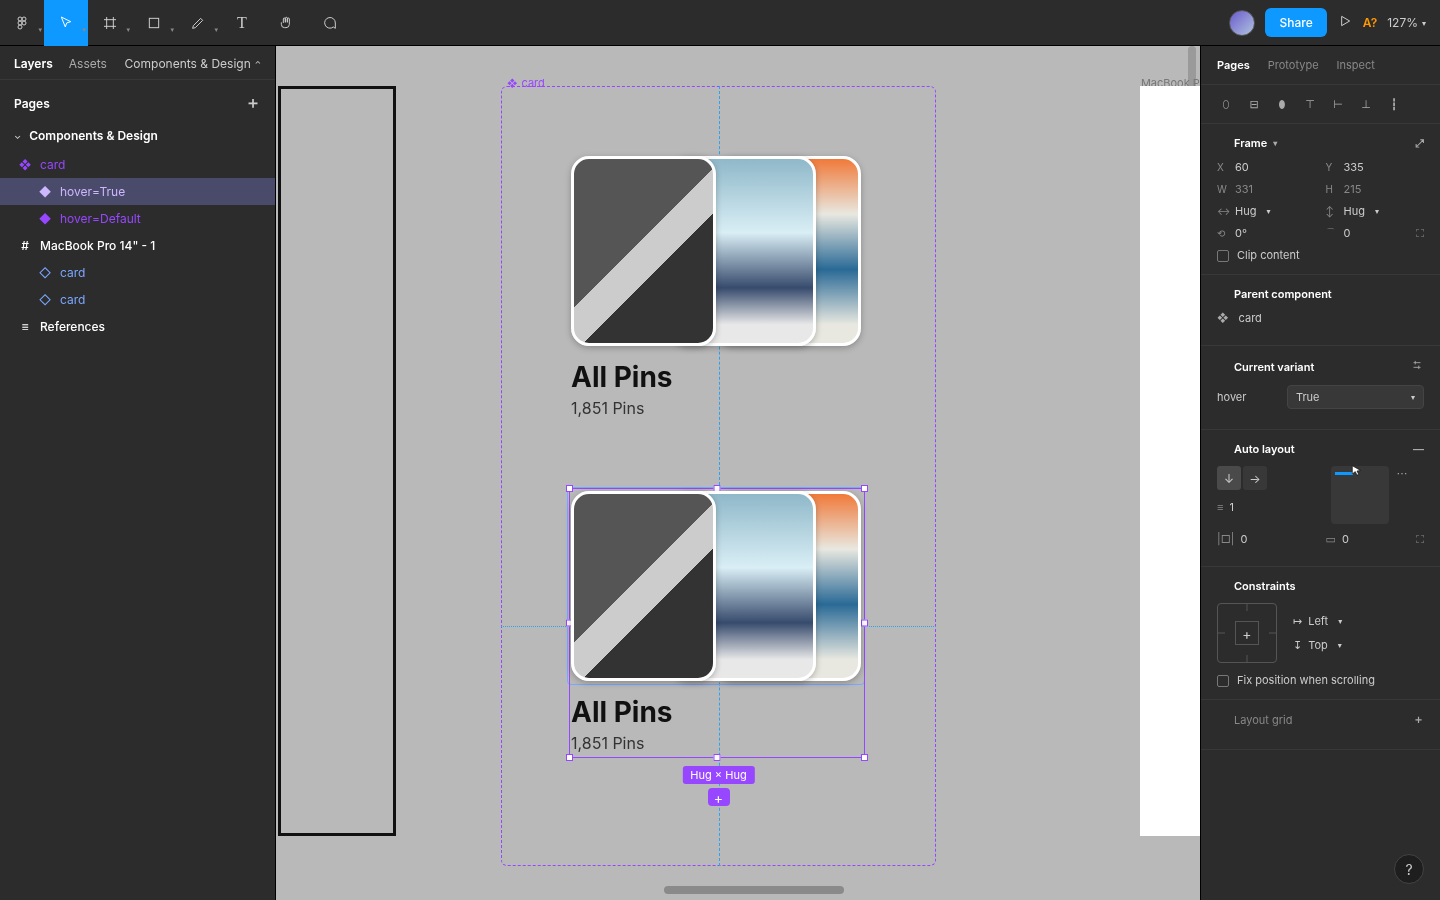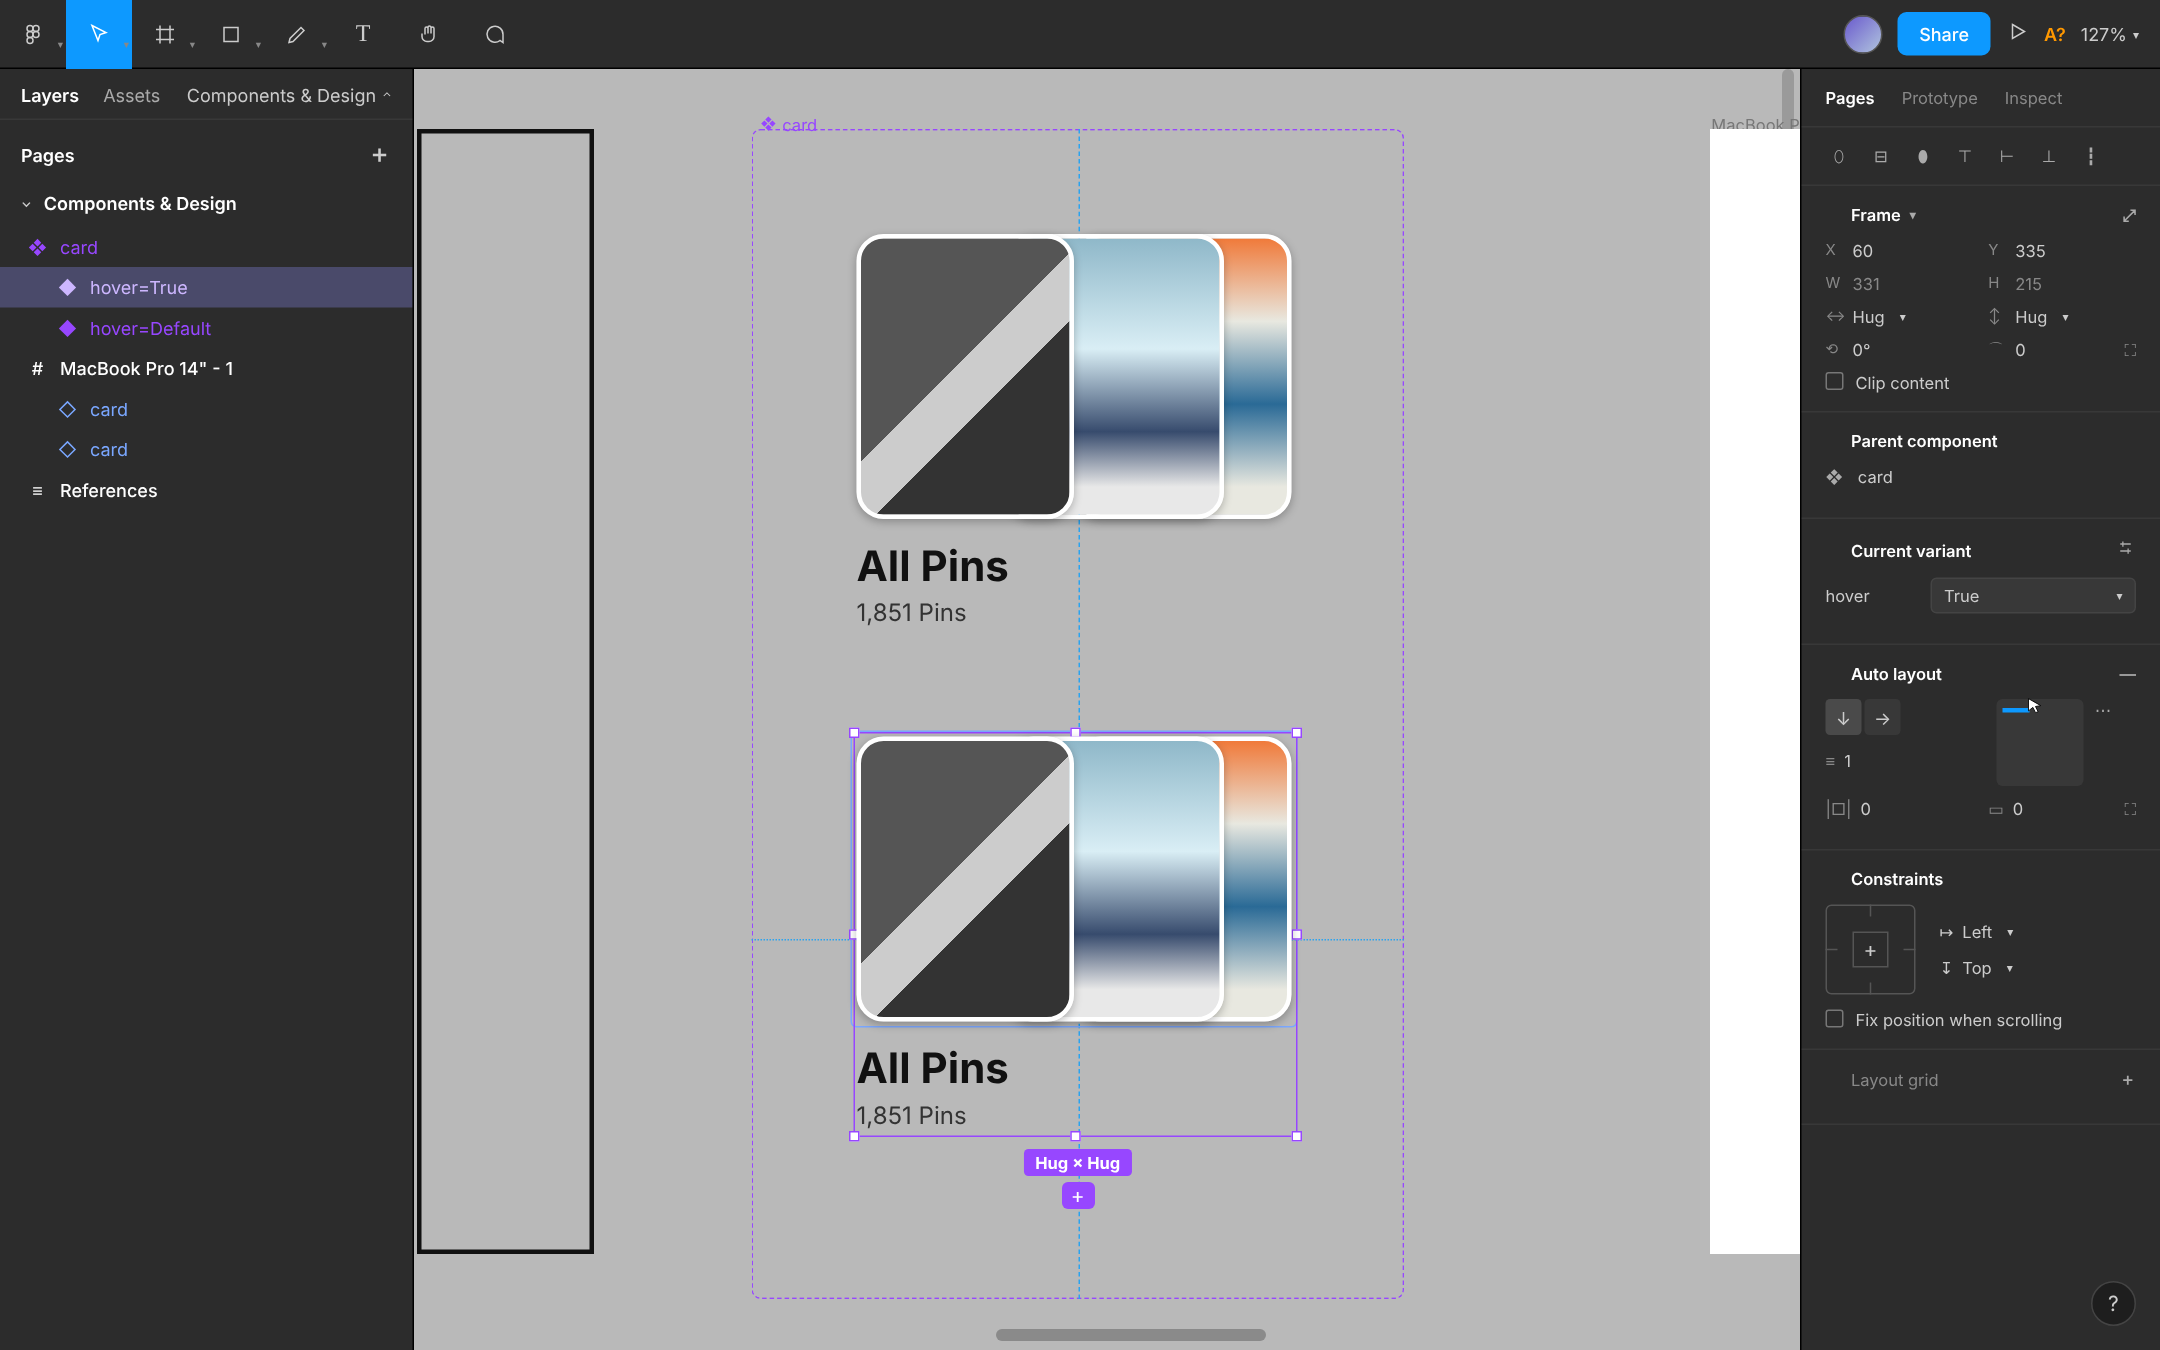--- a/index.html
+++ b/index.html
@@ -72,21 +72,21 @@
   .rp-align span { cursor:pointer; width:18px; text-align:center; }
   .rp-section { padding:12px 16px; border-bottom:1px solid var(--border-dark); }
   .rp-title { display:flex; align-items:center; font-size:11px; color:#fff; font-weight:600; margin-bottom:10px;padding-left:17px; }
   .rp-title .chev { font-size:8px; margin-left:6px; color:#aaa; }
   .rp-title .ic-right { margin-left:auto; color:#aaa; }
   .rp-row { display:flex; gap:10px; margin-bottom:8px; align-items:center; }
   .rp-cell { display:flex; align-items:center; gap:6px; width:50%; }
   .rp-cell .lab { color:var(--text-dim); font-size:10px; width:12px; }
   .rp-cell .val { color:#ccc; }
   .rp-cell .val.dim { color:var(--text-dim); }
-  .rp-check { display:flex; align-items:flex-start; gap:8px; }
+  .rp-check { display:flex; align-items:flex-end; gap:8px; }
   .rp-check .box { width:12px; height:12px; border:1px solid #777; border-radius:2px; }
   .rp-select { background:#383838; border:1px solid #444; border-radius:4px; padding:4px 8px; flex:1; display:flex; align-items:center; justify-content:space-between; cursor:pointer;}
   .direction-btns { display:flex; gap:2px; }
   .dir-btn { width:24px; height:24px; background:#383838; display:flex; align-items:center; justify-content:center; border-radius:3px; cursor:pointer; font-size:12px; }
   .dir-btn.active { background:#4a4a4a; }
   .align-box { width:58px; height:58px; background:#383838; border-radius:4px; position:relative; }
   .align-box::before { content:""; position:absolute; top:6px; left:4px; width:18px; height:3px; background:var(--blue); }
   .constraint-box { width:60px; height:60px; border:1px solid #555; border-radius:4px; position:relative; display:flex; align-items:center; justify-content:center; }
   .constraint-box .inner { width:24px; height:24px; border:1px solid #555; display:flex; align-items:center; justify-content:center; font-size:14px; color:#ccc;}
   .constraint-box .bar { position:absolute; background:#555; }
@@ -124,21 +124,21 @@
   .thumb.t3 { left:145px; background:linear-gradient(180deg,#f07a3a 0%, #e8e8e0 30%, #2a6a96 60%, #e8e8e0 90%); z-index:1; }
   .orange-sq { position:absolute; top:14px; left:20px; width:44px; height:50px; background:#f07a3a; border-radius:3px; }
   .card-title { margin-top:14px; font-size:28px; font-weight:700; color:#111; }
   .card-sub { margin-top:4px; font-size:16px; color:#333; }
 
   .card.two .thumbs::before {
     content:""; position:absolute; inset:-4px; border:1px solid #7aa7ff; border-radius:4px; pointer-events:none;
   }
   .sel-box { position:absolute; border:1px solid var(--purple); pointer-events:none; }
   .sel-handle { position:absolute; width:7px; height:7px; background:#fff; border:1px solid var(--purple); }
-  .size-badge { position:absolute; background:var(--purple); color:#fff; font-size:11px; padding:2px 8px; border-radius:3px; left:50%; transform:translateX(-50%);font-weight:bold; }
+  .size-badge { position:absolute; background:var(--purple); color:#fff; font-size:11px; padding:2px 8px; border-radius:3px; left:50%; transform:translateX(-50%); }
   .add-pill { position:absolute; left:50%; transform:translateX(-50%); width:22px; height:18px; background:var(--purple); border-radius:4px; color:#fff; display:flex; align-items:center; justify-content:center; font-size:14px; cursor:pointer;}
   .guide-v { position:absolute; top:0; bottom:0; border-left:1px dashed #2aa3f0; }
   .guide-h { position:absolute; left:0; right:0; border-top:1px dotted #2aa3f0; }
 
   .cursor-arrow { position:absolute; width:14px; height:18px; pointer-events:none; }
 
   .help-btn { position:fixed; right:16px; bottom:16px; width:30px; height:30px; background:#1e1e1e; border:1px solid #444; border-radius:50%; display:flex; align-items:center; justify-content:center; color:#ccc; font-size:14px; z-index:200; cursor:pointer;}
 
   svg.icon { width:16px; height:16px; fill:none; stroke:currentColor; stroke-width:1.5; }
 </style>

